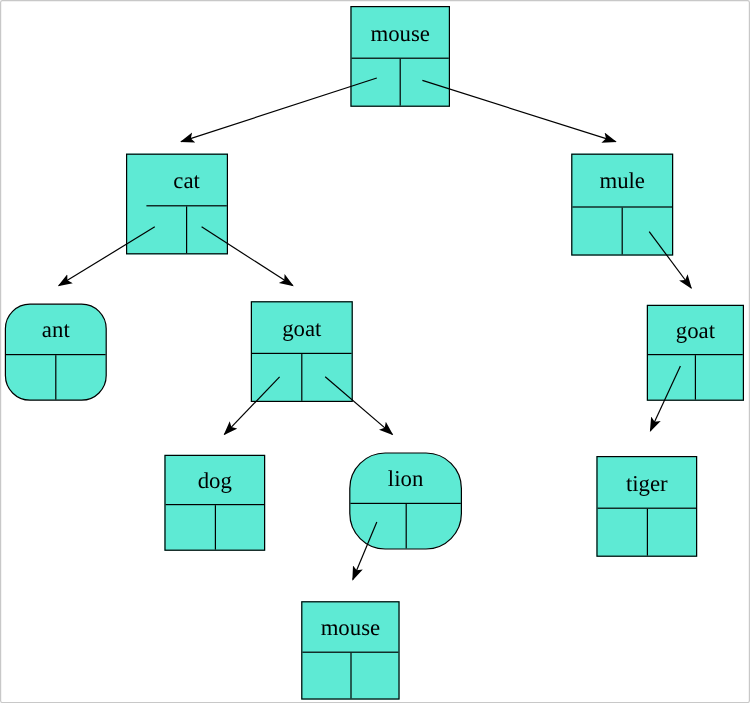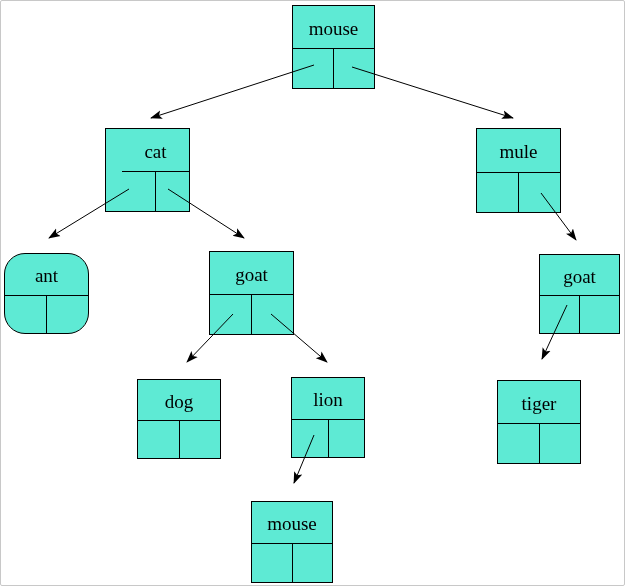--- a/index.html
+++ b/index.html
@@ -92,21 +92,21 @@
       <div class="cell cell-right"></div>
     </div>
   </div>
       <div class="node" style="left: 136px; top: 378px; width: 84px; height: 80px;">
     <div class="node-label">dog</div>
     <div class="node-cells">
       <div class="cell cell-left"></div>
       <div class="cell cell-right"></div>
     </div>
   </div>
-      <div class="node" style="left: 290px; top: 376px; width: 74px; height: 81px;">
+      <div class="node" style="left: 290px; top: 376px; width: 94px; height: 81px; border-radius: 30px;">
     <div class="node-label">lion</div>
     <div class="node-cells">
       <div class="cell cell-left"></div>
       <div class="cell cell-right"></div>
     </div>
   </div>
       <div class="node" style="left: 496px; top: 379px; width: 84px; height: 84px;">
     <div class="node-label">tiger</div>
     <div class="node-cells">
       <div class="cell cell-left"></div>

